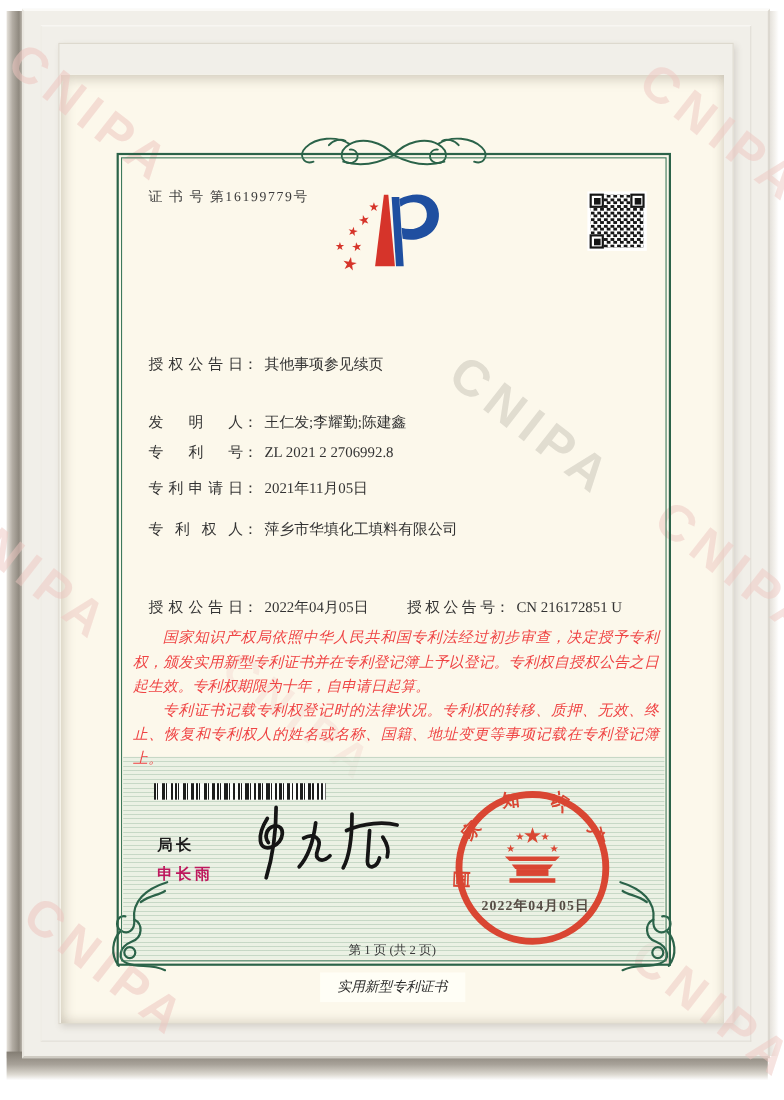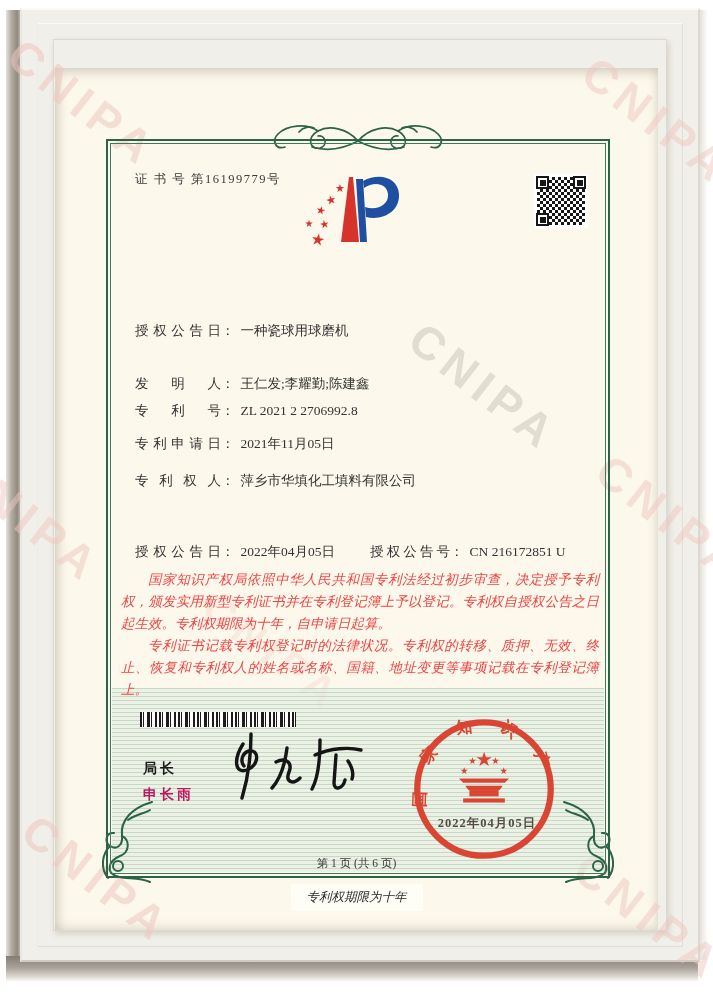--- a/index.html
+++ b/index.html
@@ -173,21 +173,21 @@
 
     <div class="qr">
       <div class="qr-grid"></div>
       <div class="finder f-tl"></div>
       <div class="finder f-tr"></div>
       <div class="finder f-bl"></div>
     </div>
 
 
     <div class="field-row" style="top:254px">
-      <span class="flabel">授权公告日</span><span class="fcolon">：</span><span class="fvalue">一种瓷球用球磨机</span>
+      <span class="flabel">授权公告日</span><span class="fcolon">：</span><span class="fvalue">其他事项参见续页</span>
     </div>
     <div class="field-row" style="top:307px">
       <span class="flabel">发明人</span><span class="fcolon">：</span><span class="fvalue">王仁发;李耀勤;陈建鑫</span>
     </div>
     <div class="field-row" style="top:334px">
       <span class="flabel">专利号</span><span class="fcolon">：</span><span class="fvalue">ZL 2021 2 2706992.8</span>
     </div>
     <div class="field-row" style="top:367px">
       <span class="flabel">专利申请日</span><span class="fcolon">：</span><span class="fvalue">2021年11月05日</span>
     </div>
@@ -237,19 +237,19 @@
         <text x="81" y="46" font-size="9">★</text>
         <text x="89" y="56" font-size="9">★</text>
         <path d="M46,60 L94,60 L90,64 L50,64 Z"></path>
         <path d="M52,67 L88,67 L85,71 L55,71 Z"></path>
         <rect x="56" y="71" width="28" height="6"></rect>
         <rect x="50" y="79" width="40" height="4"></rect>
       </g>
     </svg>
     <div class="seal-date">2022年04月05日</div>
 
-    <div class="page-num">第 1 页 (共 6 页)</div>
+    <div class="page-num">第 1 页 (共 2 页)</div>
     <div class="cont-note">
-      <span>专利权期限为十年</span>
+      <span>实用新型专利证书</span>
     </div>
 
   </div>
 </div>
 
 </body></html>

